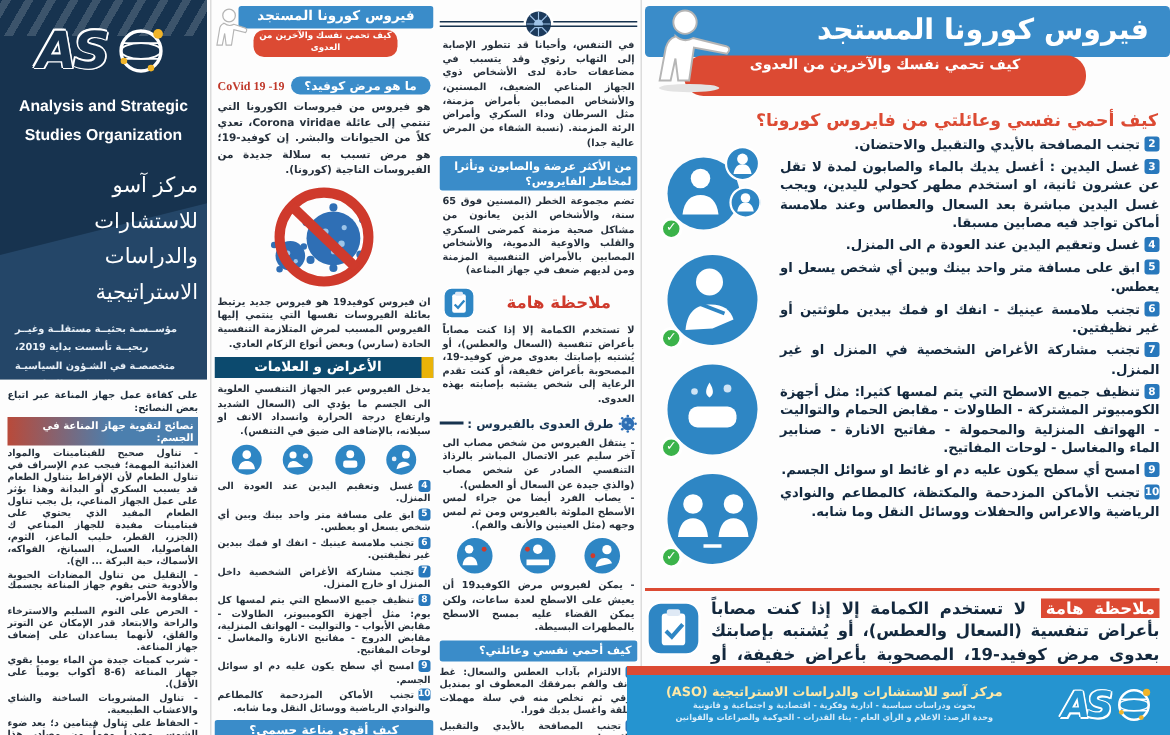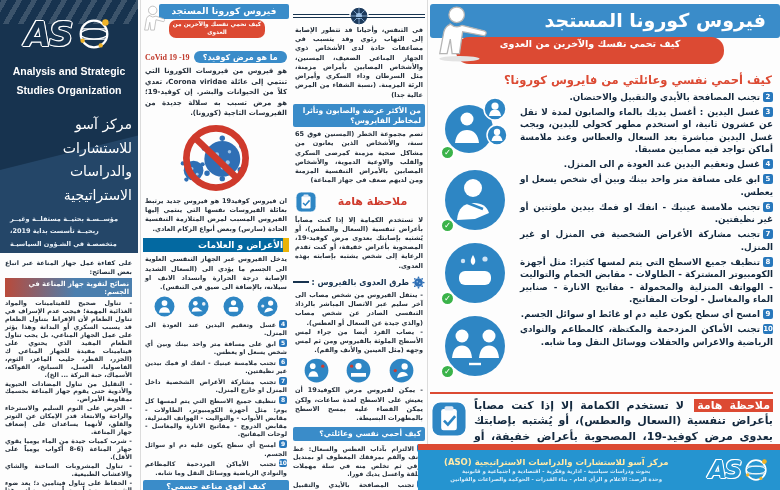--- a/index.html
+++ b/index.html
@@ -74,22 +74,22 @@
   .covid-en { color:#c0392b; font-size:8px; font-weight:bold; font-family:"Liberation Serif",serif; white-space:nowrap; }
   .covid-ar {
     flex:1; background:#3a8cc9; color:#fff; border-radius:8px; font-size:8px; font-weight:bold;
     text-align:center; padding:1.5px 4px;
   }
   .fa-p { font-size:7px; font-weight:bold; line-height:1.5; text-align:justify; color:#26303b; padding:0 2px; }
   .novirus-wrap { display:flex; justify-content:center; margin:4px 0; }
   .novirus-wrap svg { width:118px; height:70px; }
   .fa-p2 { font-size:6.5px; font-weight:bold; line-height:1.45; text-align:justify; color:#26303b; padding:0 2px; }
   .fa-symhead {
-    margin:4px 0 3px; background:#0369a1; color:#fff; font-size:9px; font-weight:bold;
-    text-align:right; padding:2px 0; border-right:6px solid #eab308;
+    margin:4px 0 3px; background:#0c4a6e; color:#fff; font-size:9px; font-weight:bold;
+    text-align:center; padding:2px 0; border-right:8px solid #eab308;
   }
   .mini-icons { display:flex; justify-content:space-around; margin:3px 4px; }
   .mini-icons svg { width:21px; height:21px; }
   .fa-items { margin-top:2px; padding:0 2px; }
   .sm-item { font-size:6.3px; font-weight:bold; line-height:1.32; text-align:justify; color:#26303b; margin-bottom:1.5px; }
   .sm-item .badge, .fc-item .badge {
     display:inline-block; background:#2878bc; color:#fff; border-radius:2px; text-align:center;
     width:8px; height:8px; line-height:8px; font-size:6px; margin-left:3px; vertical-align:1px;
   }
   .fa-strong {
@@ -270,21 +270,21 @@
             <circle cx="44" cy="57" r="1.6"></circle>
         </g>
         <circle cx="65" cy="39" r="33" fill="none" stroke="#cf3a2c" stroke-width="7.5"></circle>
         <line x1="41" y1="16" x2="89" y2="62" stroke="#cf3a2c" stroke-width="7.5"></line>
       </svg>
     </div>
 
     <p class="fa-p2" dir="rtl">ان فيروس كوفيد19 هو فيروس جديد يرتبط بعائلة الفيروسات نفسها التي ينتمي إليها الفيروس المسبب لمرض المتلازمة التنفسية الحادة (سارس) وبعض أنواع الزكام العادي.</p>
 
     <div class="fa-symhead" dir="rtl">الأعراض و العلامات</div>
-    <p class="fa-p2" dir="rtl">يدخل الفيروس عبر الجهاز التنفسي العلوية الى الجسم ما يؤدي الى (السعال الشديد الإصابة درجة الحرارة وانسداد الانف او سيلانه، بالإضافة الى ضيق في التنفس).</p>
+    <p class="fa-p2" dir="rtl">يدخل الفيروس عبر الجهاز التنفسي العلوية الى الجسم ما يؤدي الى (السعال الشديد وارتفاع درجة الحرارة وانسداد الانف او سيلانه، بالإضافة الى ضيق في التنفس).</p>
 
     <div class="mini-icons">
       <svg viewBox="0 0 40 40">
           <circle cx="20" cy="20" r="19" fill="#2e86c4"></circle>
           <circle cx="20" cy="13.5" r="5.5" fill="#fff"></circle>
           <path d="M9.5 32c1-7.5 4.8-10.5 10.5-10.5S29.5 24.5 30.5 32z" fill="#fff"></path>
         </svg>
       <svg viewBox="0 0 40 40">
           <circle cx="20" cy="20" r="19" fill="#2e86c4"></circle>
           <circle cx="14" cy="14" r="4.5" fill="#fff"></circle>

